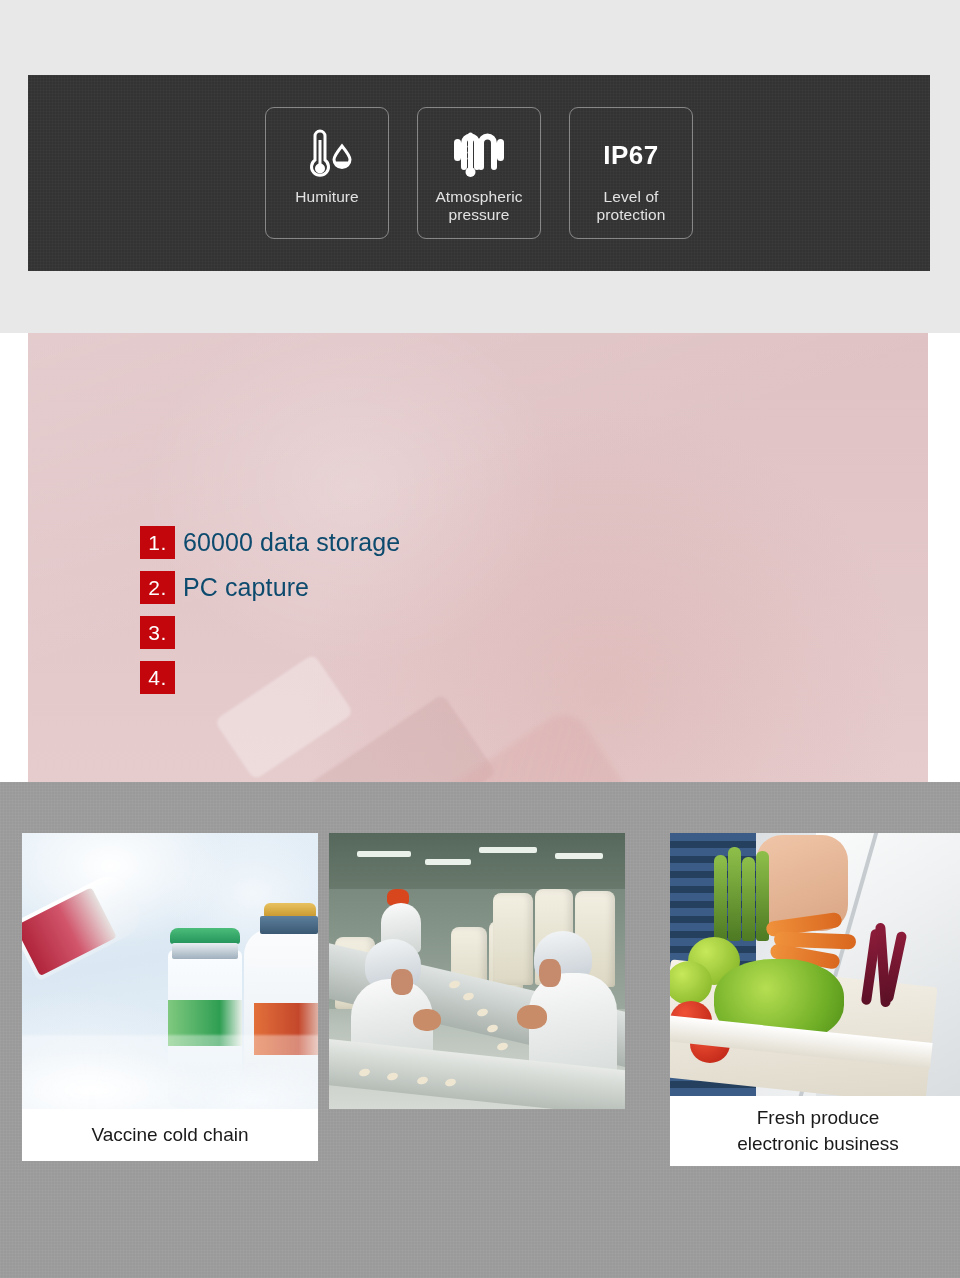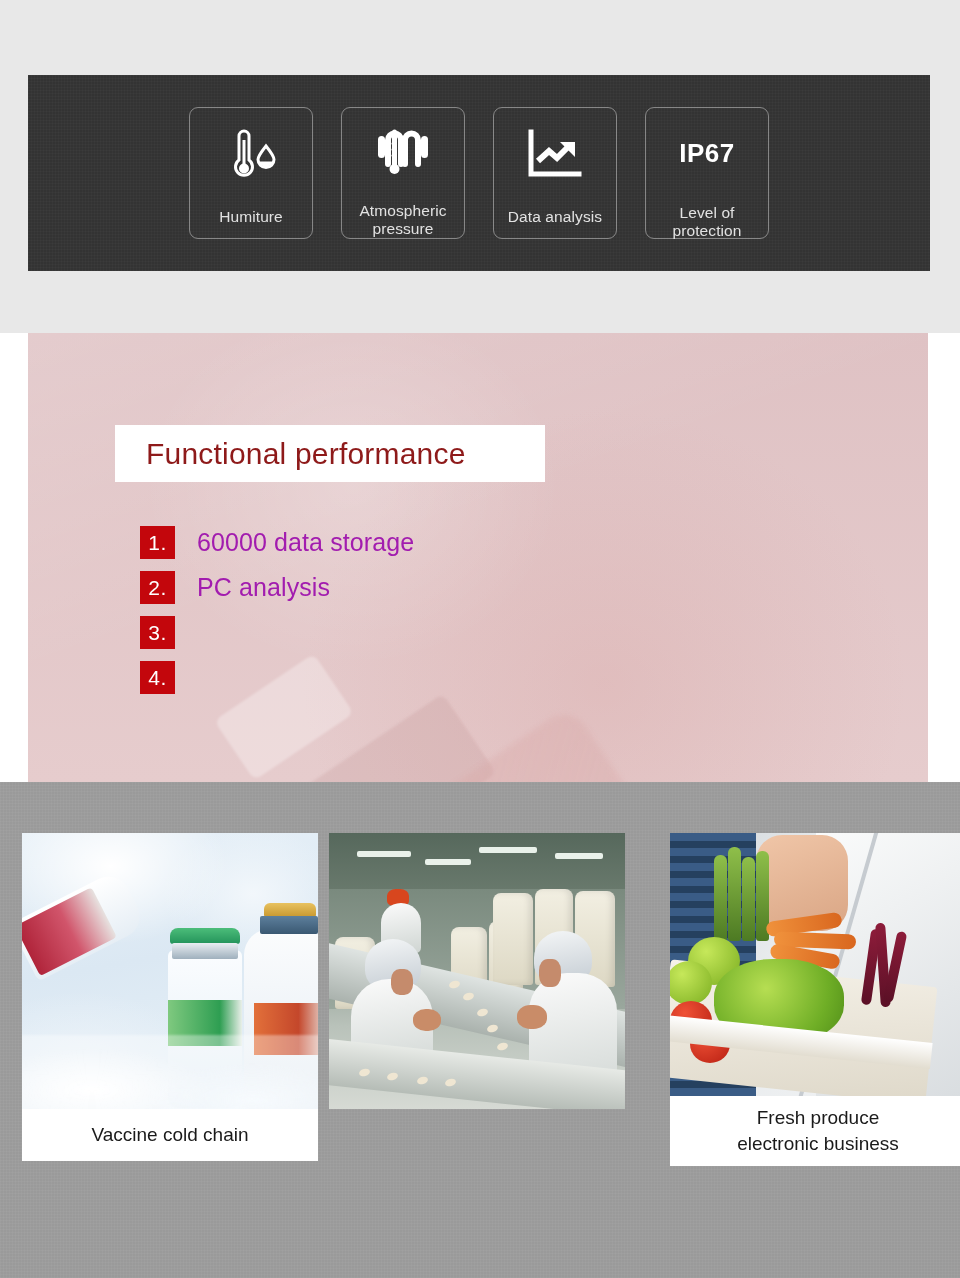--- a/index.html
+++ b/index.html
@@ -60,21 +60,21 @@
     display: flex;
     align-items: center;
     justify-content: center;
   }
   .feature-card .icon-box svg { display: block; }
   .feature-label {
     color: #e2e2e2;
     font-size: 15.5px;
     line-height: 18px;
     text-align: center;
-    margin-top: 20px;
+    margin-top: 0;
     letter-spacing: .1px;
   }
   .ip-text {
     color: #ffffff;
     font-size: 26px;
     font-weight: bold;
     letter-spacing: .5px;
     line-height: 62px;
   }
 
@@ -160,22 +160,22 @@
     background: #c3060c;
     color: #ffffff;
     font-size: 21px;
     display: flex;
     align-items: center;
     justify-content: center;
     flex: none;
     letter-spacing: .5px;
   }
   .perf-text {
-    margin-left: 22px;
-    color: #a21caf;
+    margin-left: 8px;
+    color: #0c4a6e;
     font-size: 25px;
     white-space: nowrap;
     letter-spacing: .1px;
   }
 
   
   .apps-section {
     position: absolute;
     left: 0;
     top: 782px;
@@ -364,62 +364,49 @@
             </g>
           </svg>
         </div>
         <div class="feature-label">
           <span>Atmospheric</span><br>
           <span>pressure</span>
         </div>
       </div>
 
 
-      <div class="feature-card">
-        <div class="icon-box">
-          <svg width="62" height="54" viewBox="0 0 62 54">
-            <path d="M7 4v42h48" fill="none" stroke="#ffffff" stroke-width="5" stroke-linecap="square"></path>
-            <path d="M14 33l11-10 8 7 14-14" fill="none" stroke="#ffffff" stroke-width="6" stroke-linejoin="miter"></path>
-            <path d="M36 14h15v15z" fill="#ffffff"></path>
-          </svg>
-        </div>
-        <div class="feature-label">Data analysis</div>
-      </div>
 
       <div class="feature-card">
         <div class="icon-box">
           <span class="ip-text">IP67</span>
         </div>
         <div class="feature-label">
           <span>Level of</span><br>
           <span>protection</span>
         </div>
       </div>
 
     </div>
   </div>
 
   <div class="perf-section">
     <div class="perf-bg"></div>
     <div class="wm-usb"></div>
     <div class="wm-usb2"></div>
     <div class="wm-body"></div>
 
-    <div class="perf-heading-box">
-      <span class="perf-heading">Functional performance</span>
-    </div>
 
     <div class="perf-list">
       <div class="perf-row">
         <span class="perf-num">1.</span>
         <span class="perf-text">60000 data storage</span>
       </div>
       <div class="perf-row">
         <span class="perf-num">2.</span>
-        <span class="perf-text">PC analysis</span>
+        <span class="perf-text">PC capture</span>
       </div>
       <div class="perf-row">
         <span class="perf-num">3.</span>
       </div>
       <div class="perf-row">
         <span class="perf-num">4.</span>
       </div>
     </div>
   </div>
 

